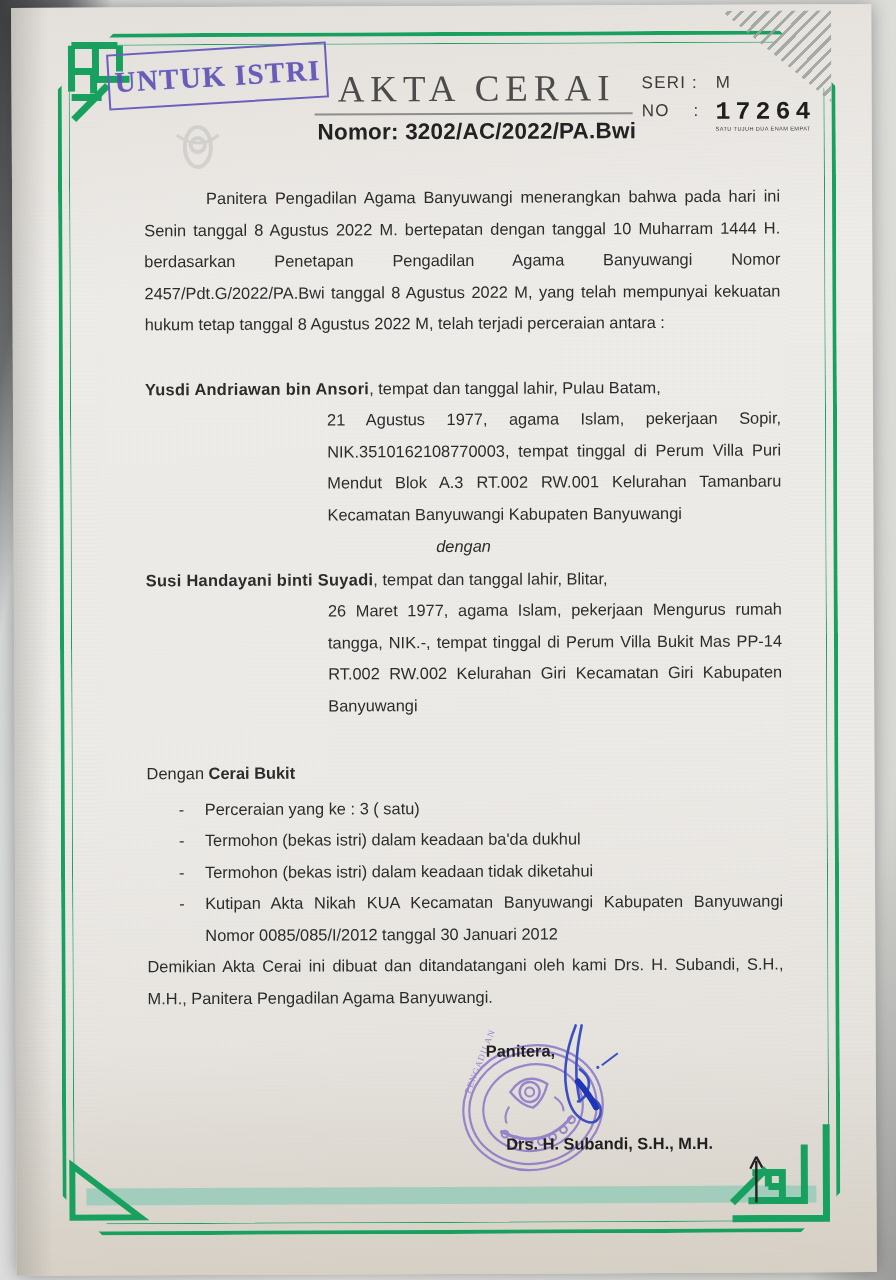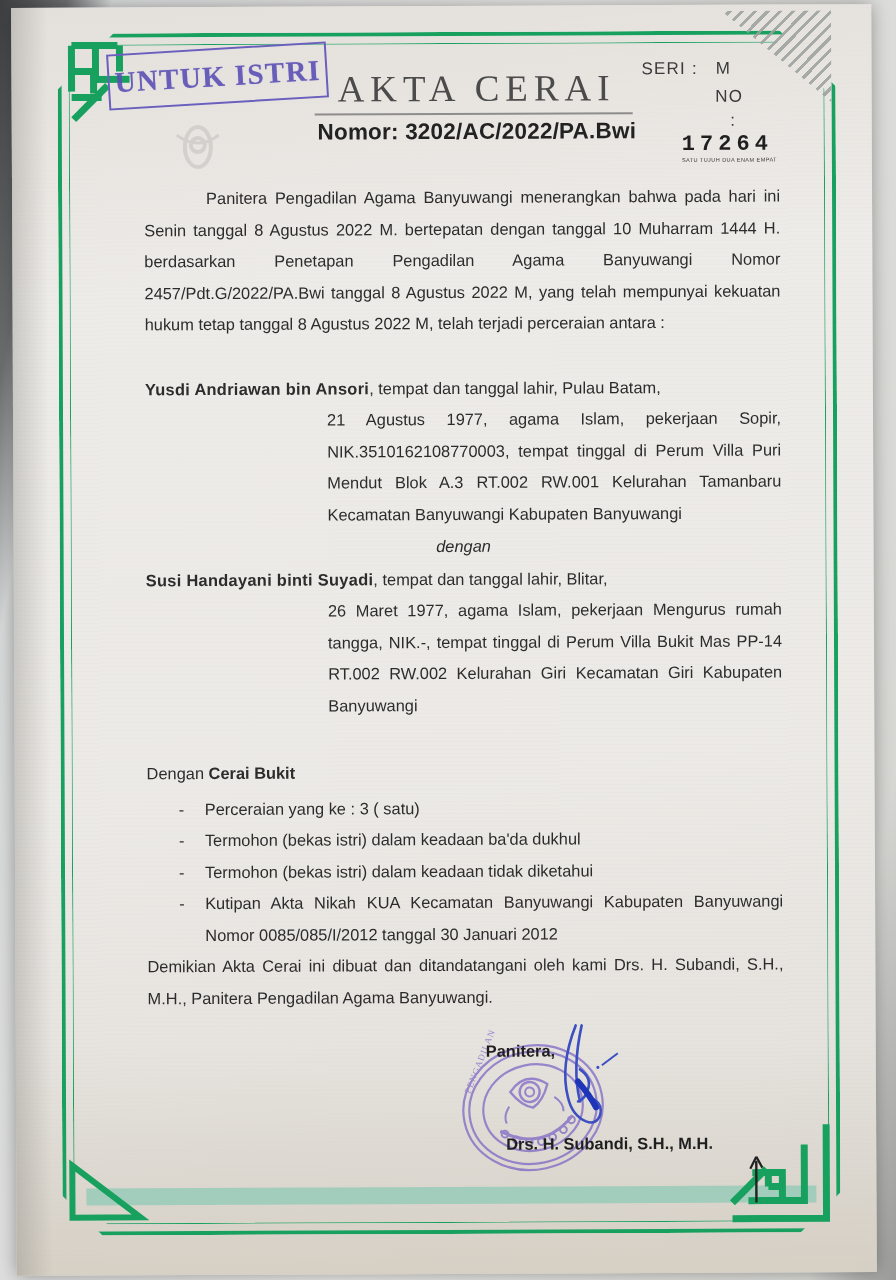--- a/index.html
+++ b/index.html
@@ -60,24 +60,24 @@
 
   .emblem-wm{position:absolute;left:155px;top:108px;width:62px;height:62px;opacity:.14;}
 
   .title{position:absolute;left:300px;top:64px;width:330px;text-align:center;}
   .title .akta{font-family:"Liberation Serif",serif;font-size:37px;
     letter-spacing:6px;color:#4b4b4b;line-height:1;}
   .title-rule{position:absolute;left:303px;top:107px;width:318px;height:1.6px;background:#8d8d8d;}
   .nomor{position:absolute;left:240px;top:113px;width:450px;text-align:center;
     font-size:22.5px;font-weight:bold;color:#222;letter-spacing:.2px;}
 
-  .seri-box{position:absolute;left:630px;top:54px;width:175px;color:#3a3a3a;}
+  .seri-box{position:absolute;left:630px;top:68px;width:175px;color:#3a3a3a;}
   .seri-row{font-size:17px;letter-spacing:1.2px;}
-  .no-row{display:flex;align-items:center;gap:4px;margin-top:8px;font-size:17px;letter-spacing:1.2px;flex-direction:column;}
-  .no-digits{font-family:"Liberation Mono",monospace;font-size:22px;font-weight:bold;
+  .no-row{display:flex;align-items:flex-start;gap:16px;margin-top:8px;font-size:17px;letter-spacing:1.2px;}
+  .no-digits{font-family:"Liberation Mono",monospace;font-size:25px;font-weight:bold;
     letter-spacing:5px;color:#1f1f1f;line-height:.95;}
   .no-words{font-size:5.6px;letter-spacing:.4px;color:#3b3b3b;
     margin-top:1px;white-space:nowrap;}
 
   
   .body{position:absolute;left:132px;top:176px;width:636px;
     font-size:16.4px;color:#2c2c2c;line-height:31.5px;}
   .p-open{text-align:justify;text-indent:62px;}
   .party{margin-top:33px;}
   .party p{margin:0;text-align:justify;}

